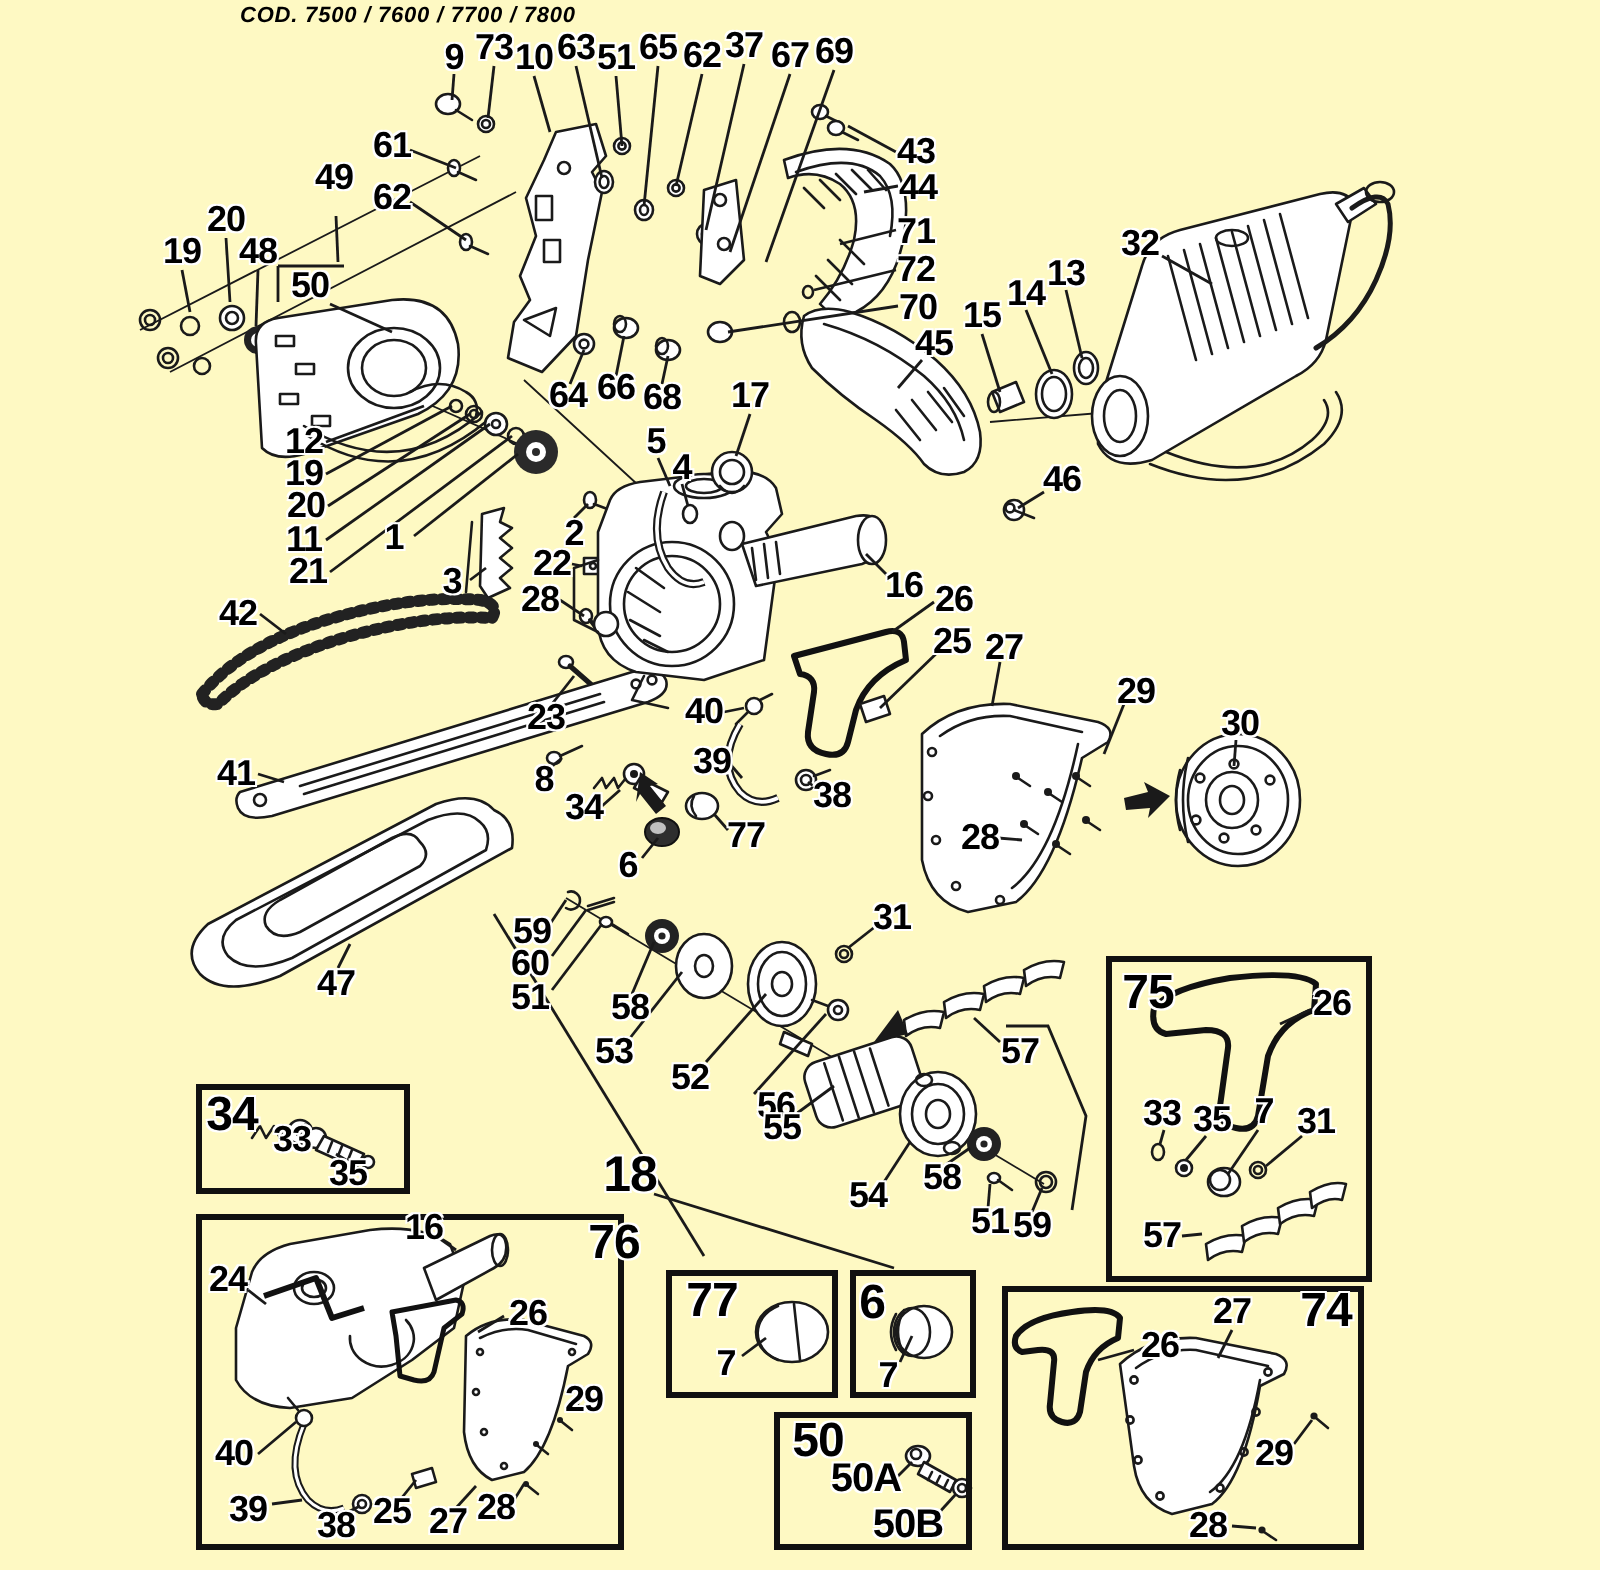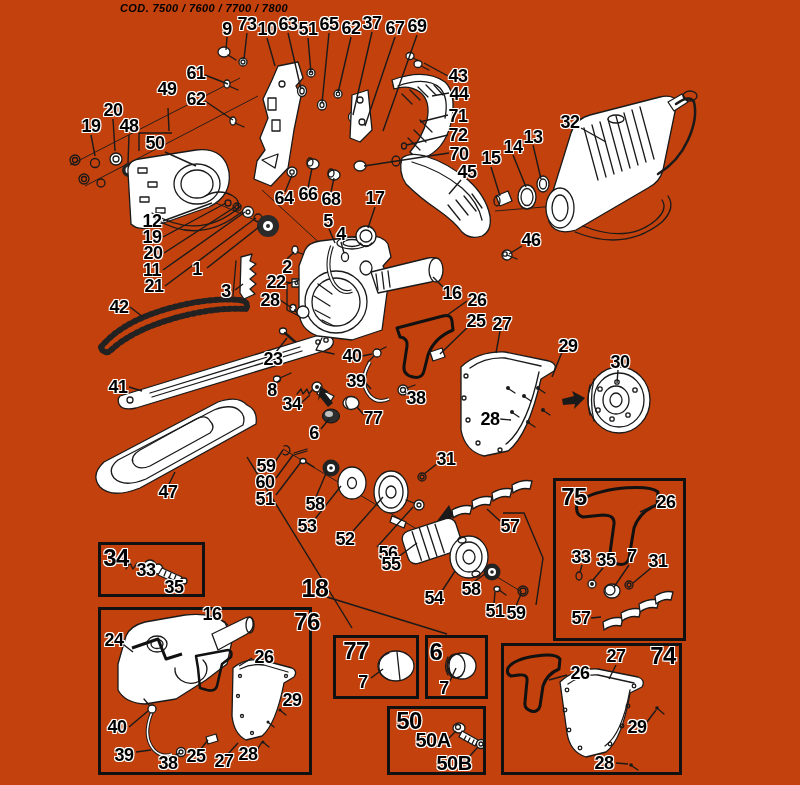--- a/index.html
+++ b/index.html
@@ -1,16 +1,16 @@
 <!DOCTYPE html>
 <html><head>
 <meta charset="utf-8">
 <style>
   html,body{margin:0;padding:0;background:#fff;}
-  .canvas{position:relative;width:800px;height:785px;background:#c2410c;overflow:hidden;
+  .canvas{position:relative;width:800px;height:785px;background:#fef9c3;overflow:hidden;
           font-family:"Liberation Sans",sans-serif;}
   .code-header{position:absolute;left:120px;top:2px;font:italic 700 11px "Liberation Sans",sans-serif;
           color:#000;letter-spacing:.4px;white-space:nowrap;}
   #art{position:absolute;left:0;top:0;z-index:1;}
   #boxes-layer{position:absolute;left:0;top:0;width:100%;height:100%;z-index:2;pointer-events:none;}
   #labels-layer{position:absolute;left:0;top:0;width:100%;height:100%;z-index:3;pointer-events:none;}
   .inset{position:absolute;border:3px solid #111;}
   .plabel{position:absolute;transform:translate(-50%,-50%);font:700 18px "Liberation Sans",sans-serif;
           letter-spacing:-0.5px;color:#000;white-space:nowrap;
           text-shadow:1px 1px 0 #fff,-1px -1px 0 #fff,1px -1px 0 #fff,-1px 1px 0 #fff;}

